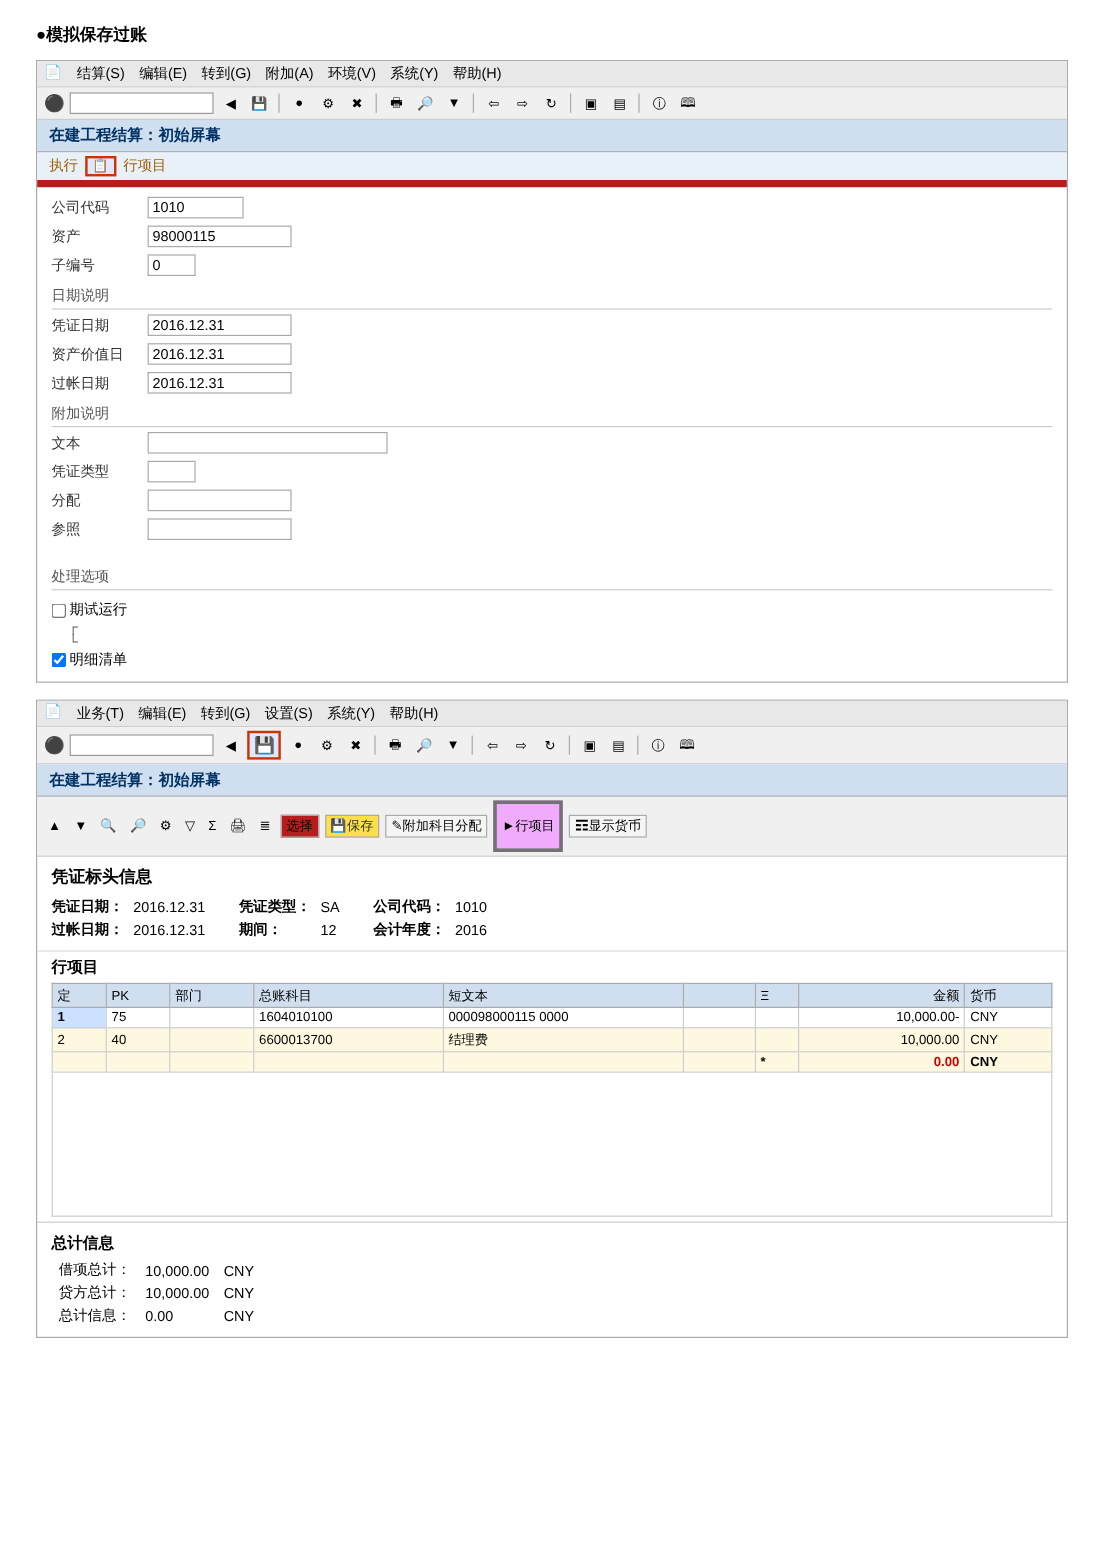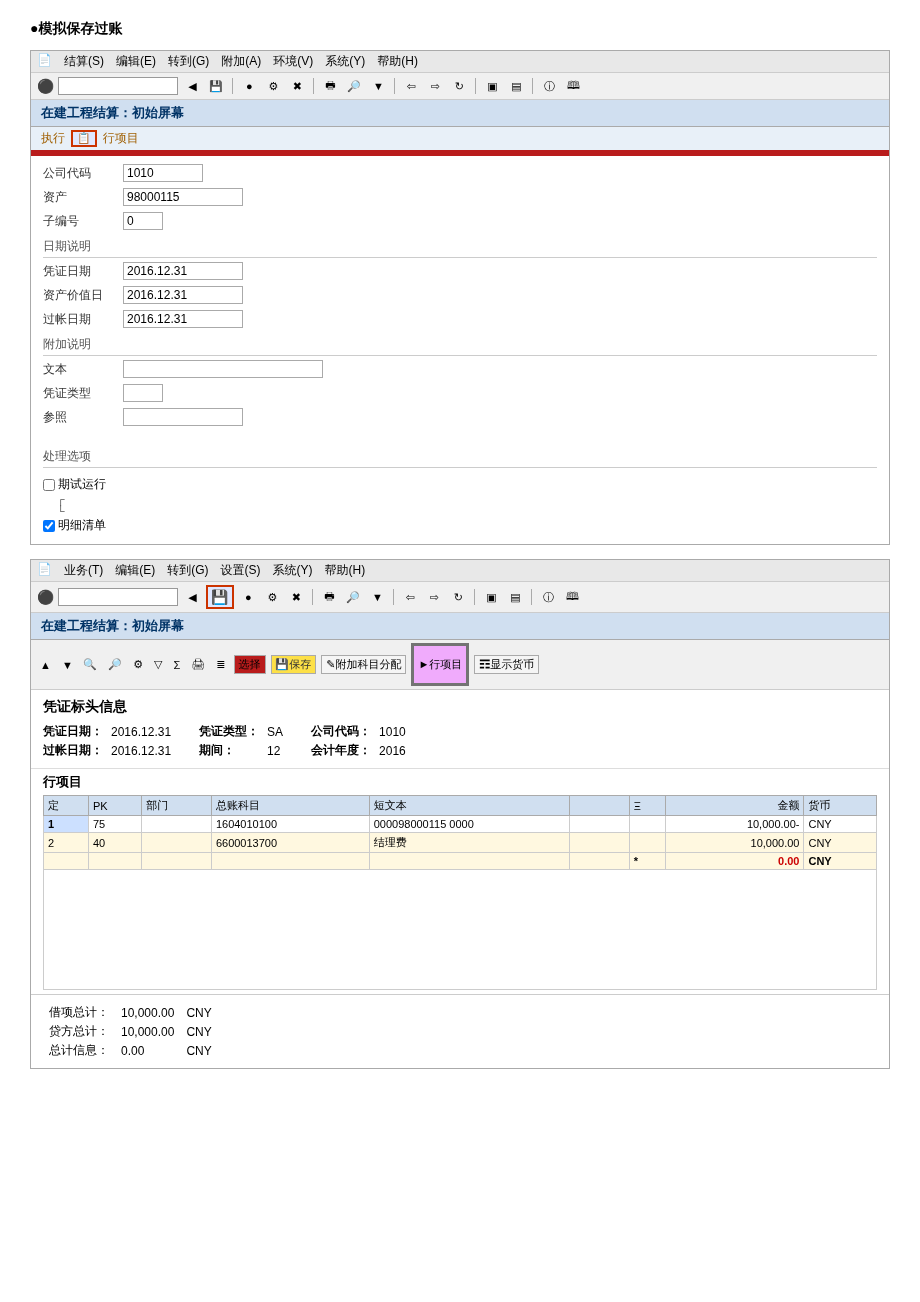--- a/index.html
+++ b/index.html
@@ -284,20 +284,24 @@
     </div>
 
     <div class="group-title">附加说明</div>
     <div class="form-group">
       <span class="form-label">文本</span>
       <input type="text" class="form-input w200" value="" style="">
     </div>
     <div class="form-group">
       <span class="form-label">凭证类型</span>
       <input type="text" class="form-input w40" value="" style="">
+    </div>
+    <div class="form-group">
+      <span class="form-label">分配</span>
+      <input type="text" class="form-input w120" value="" style="">
     </div>
     <div class="form-group">
       <span class="form-label">参照</span>
       <input type="text" class="form-input w120" value="" style="">
     </div>
 
     <div style="height:8px;"></div>
 
     <div class="group-title">处理选项</div>
     <div style="padding:4px 0 2px 0;">
@@ -453,20 +457,21 @@
           <td class="amount-col" style="font-weight:bold; color:#cc0000;">0.00</td>
           <td style="font-weight:bold;">CNY</td>
         </tr>
       </tbody>
     </table>
 
     <div style="height:120px; border: 1px solid #ccc; border-top: none; background: #fff;"></div>
   </div>
 
   <div class="summary-section">
+    <div class="summary-title">总计信息</div>
     <table class="summary-table">
       <tbody>
           <tr>
         <td>借项总计：</td>
         <td>10,000.00</td>
         <td>CNY</td>
       </tr>
       <tr>
         <td>贷方总计：</td>
         <td>10,000.00</td>

